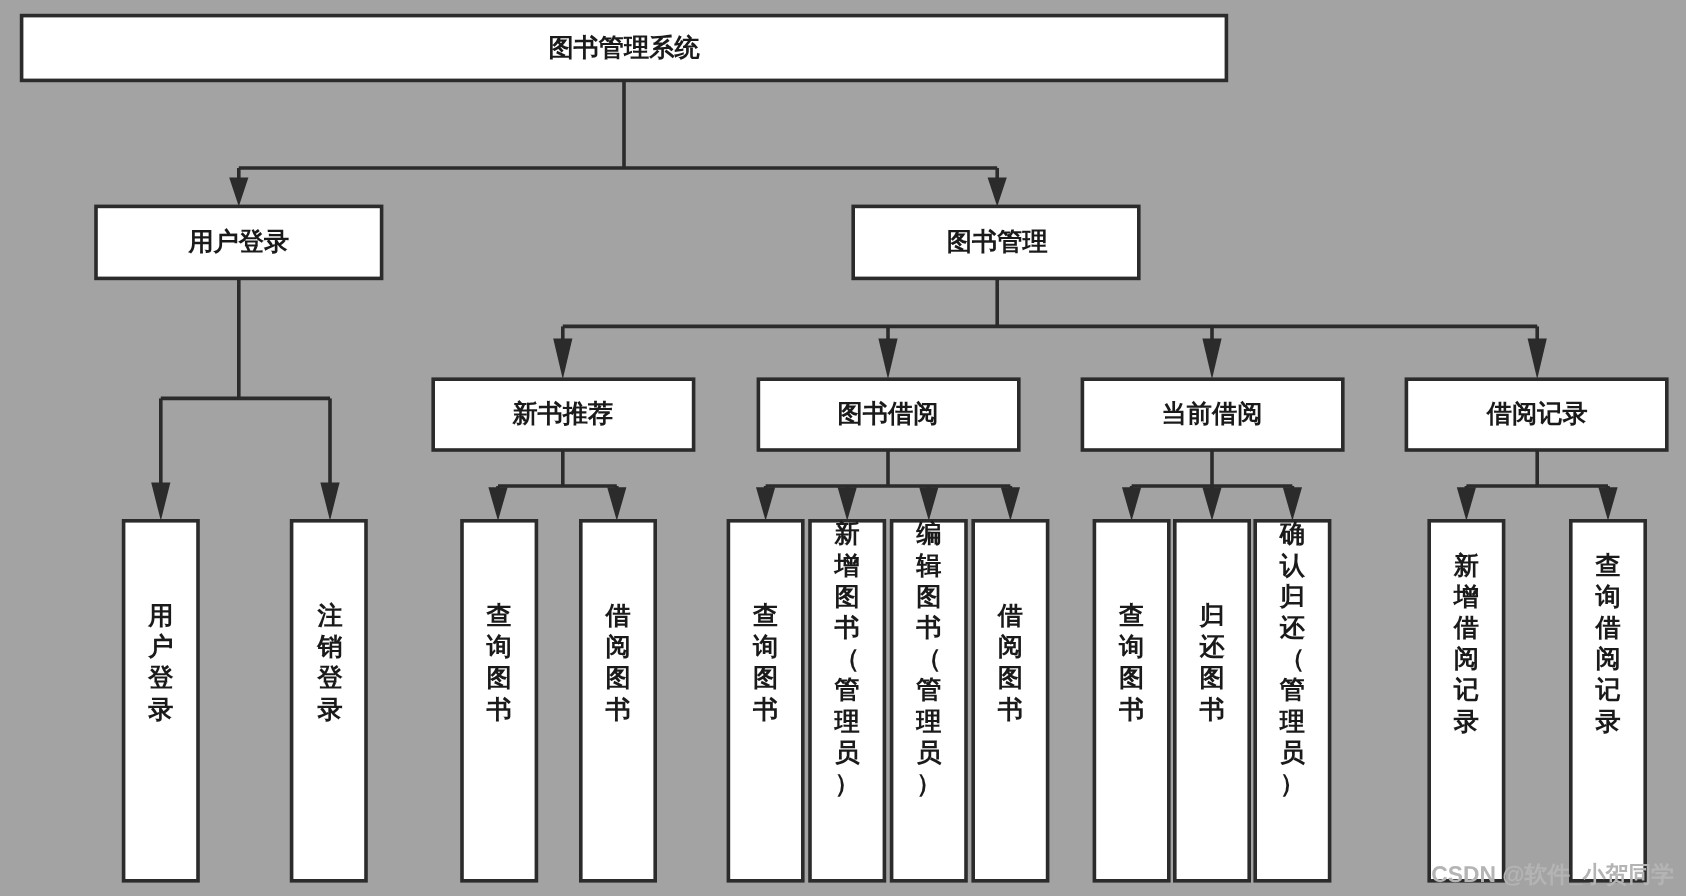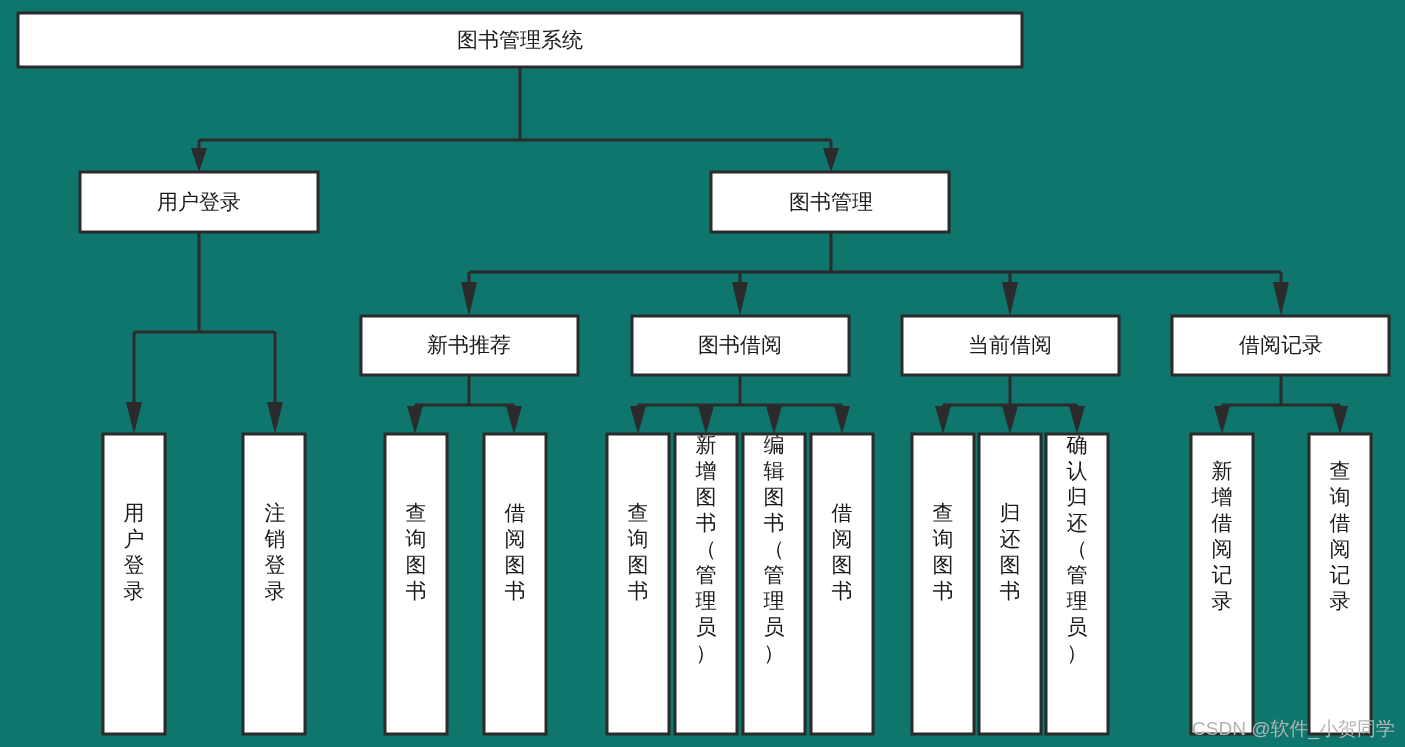--- a/index.html
+++ b/index.html
@@ -10,21 +10,22 @@
   body {
     width: 1405px;
     height: 747px;
     font-family: "Liberation Sans", "DejaVu Sans", sans-serif;
     overflow: hidden;
   }
   #diagram-root {
     position: relative;
     width: 1405px;
     height: 747px;
-    background: #0f766e;
+    background: #a3a3a3;
+    font-weight: bold;
   }
   svg.flow {
     position: absolute;
     top: 0;
     left: 0;
     width: 1405px;
     height: 747px;
   }
   .node-rect {
     fill: #ffffff;

